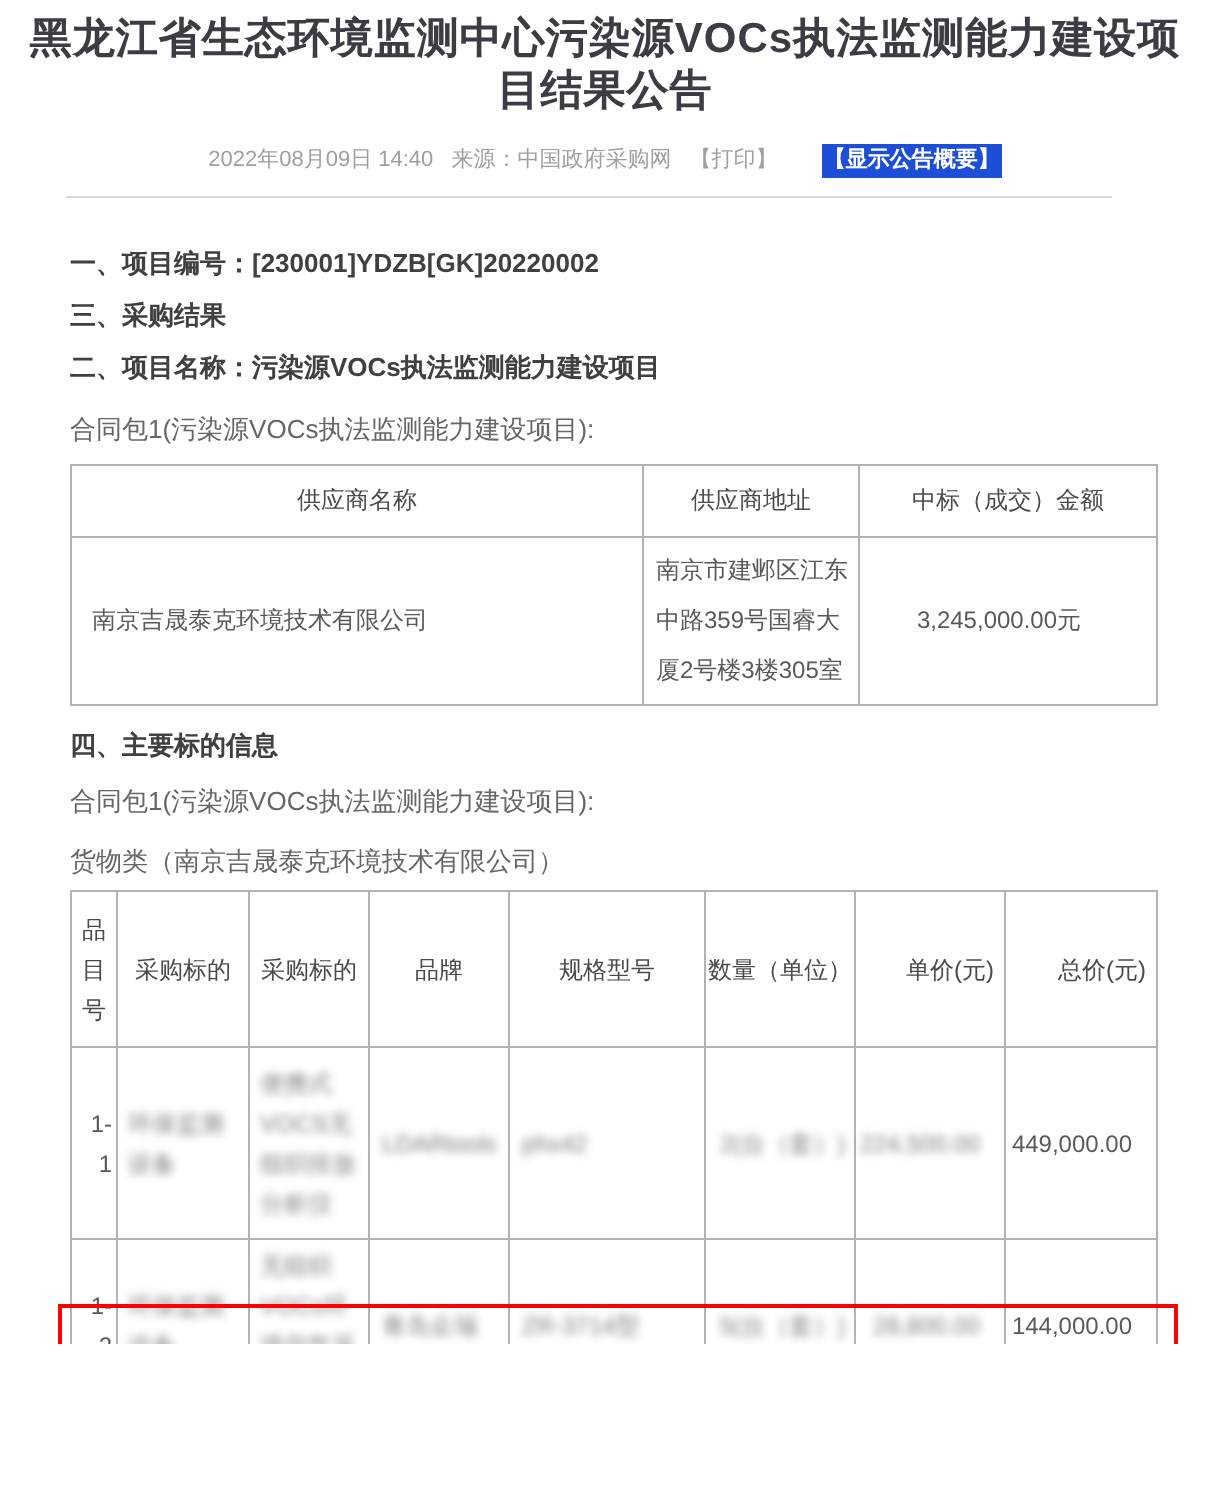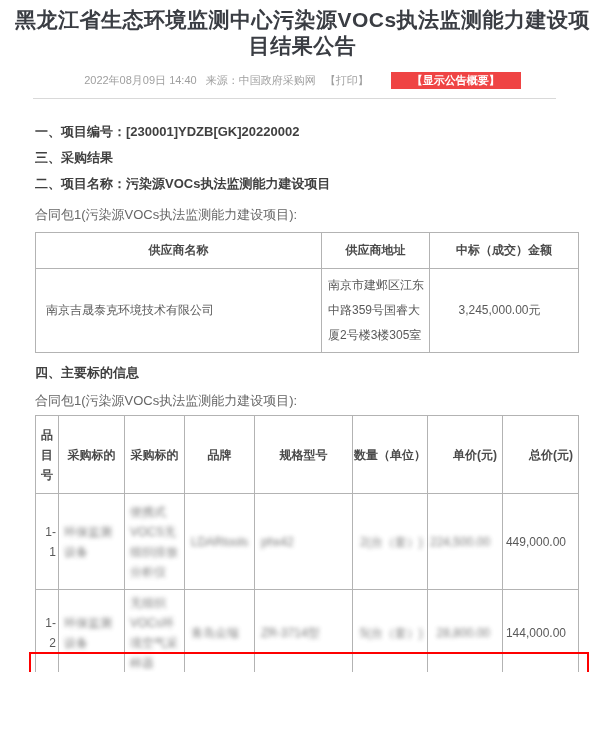--- a/index.html
+++ b/index.html
@@ -16,41 +16,41 @@
     font-size:21px; font-weight:bold; color:#3a3d43;
     letter-spacing:0.5px; line-height:26px;
   }
   .meta {
     margin-top:13px; text-align:center;
     font-size:11px; color:#9f9f9f; line-height:15px;
   }
   .meta .sep { display:inline-block; width:6px; }
   .meta .print-link { color:#9f9f9f; cursor:pointer; }
   .badge {
-    display:inline-block; margin-left:19px; padding:1px 21px;
-    background:#ef4444; color:#fff; font-weight:bold; font-size:11px;
+    display:inline-block; margin-left:19px; padding:1px 1px;
+    background:#1d4ed8; color:#fff; font-weight:bold; font-size:11px;
     cursor:pointer;
   }
   .divider { margin:9px 49px 0 33px; border-top:1px solid #d9d9d9; height:0; }
 
   .content { padding-left:35px; padding-right:27px; }
 
   .sec { font-size:13px; font-weight:bold; color:#404040; line-height:16px; }
   .sec-1 { margin-top:25px; }
   .sec-2 { margin-top:10px; }
   .sec-3 { margin-top:10px; }
   .sec-4 { margin-top:12px; }
   .plain-line { font-size:13px; color:#666; line-height:16px; }
   .pkg-1 { margin-top:15px; }
   .pkg-2 { margin-top:12px; }
   .goods { margin-top:14px; }
 
   table { border-collapse:collapse; table-layout:fixed; width:543px; background:#fff; }
   th, td { border:1px solid #b3b3b3; font-size:12px; color:#595959; vertical-align:middle; }
-  th { font-weight:bold; color:#4a4a4a; text-align:center; }
+  th { font-weight:normal; color:#4a4a4a; text-align:center; }
 
   .supplier-table { margin-top:9px; }
   .supplier-table th { height:36px; }
   .supplier-table td { height:77px; }
   .supplier-table .c-name  { width:286px; text-align:left; padding-left:10px; }
   .supplier-table .c-addr  { width:108px; text-align:left; padding:4px 4px 4px 6px; line-height:25px; }
   .supplier-table .c-amt   { width:149px; text-align:center; padding-right:9px; }
   .supplier-table th.c-name, .supplier-table th.c-addr, .supplier-table th.c-amt
     { text-align:center; padding:0; line-height:normal; }
 
@@ -120,20 +120,21 @@
           <td class="c-addr">南京市建邺区江东中路359号国睿大厦2号楼3楼305室</td>
           <td class="c-amt">3,245,000.00元</td>
         </tr>
       </tbody>
     </table>
 
     <div class="sec sec-4">四、主要标的信息</div>
 
     <div class="plain-line pkg-2">合同包1(污染源VOCs执法监测能力建设项目):</div>
 
+    <div class="plain-line goods">货物类（南京吉晟泰克环境技术有限公司）</div>
 
     <table class="items-table">
       <thead>
         <tr>
           <th class="col-id">品目号</th>
           <th class="col-name">采购标的</th>
           <th class="col-subj">采购标的</th>
           <th class="col-brand">品牌</th>
           <th class="col-model">规格型号</th>
           <th class="col-qty">数量（单位）</th>

